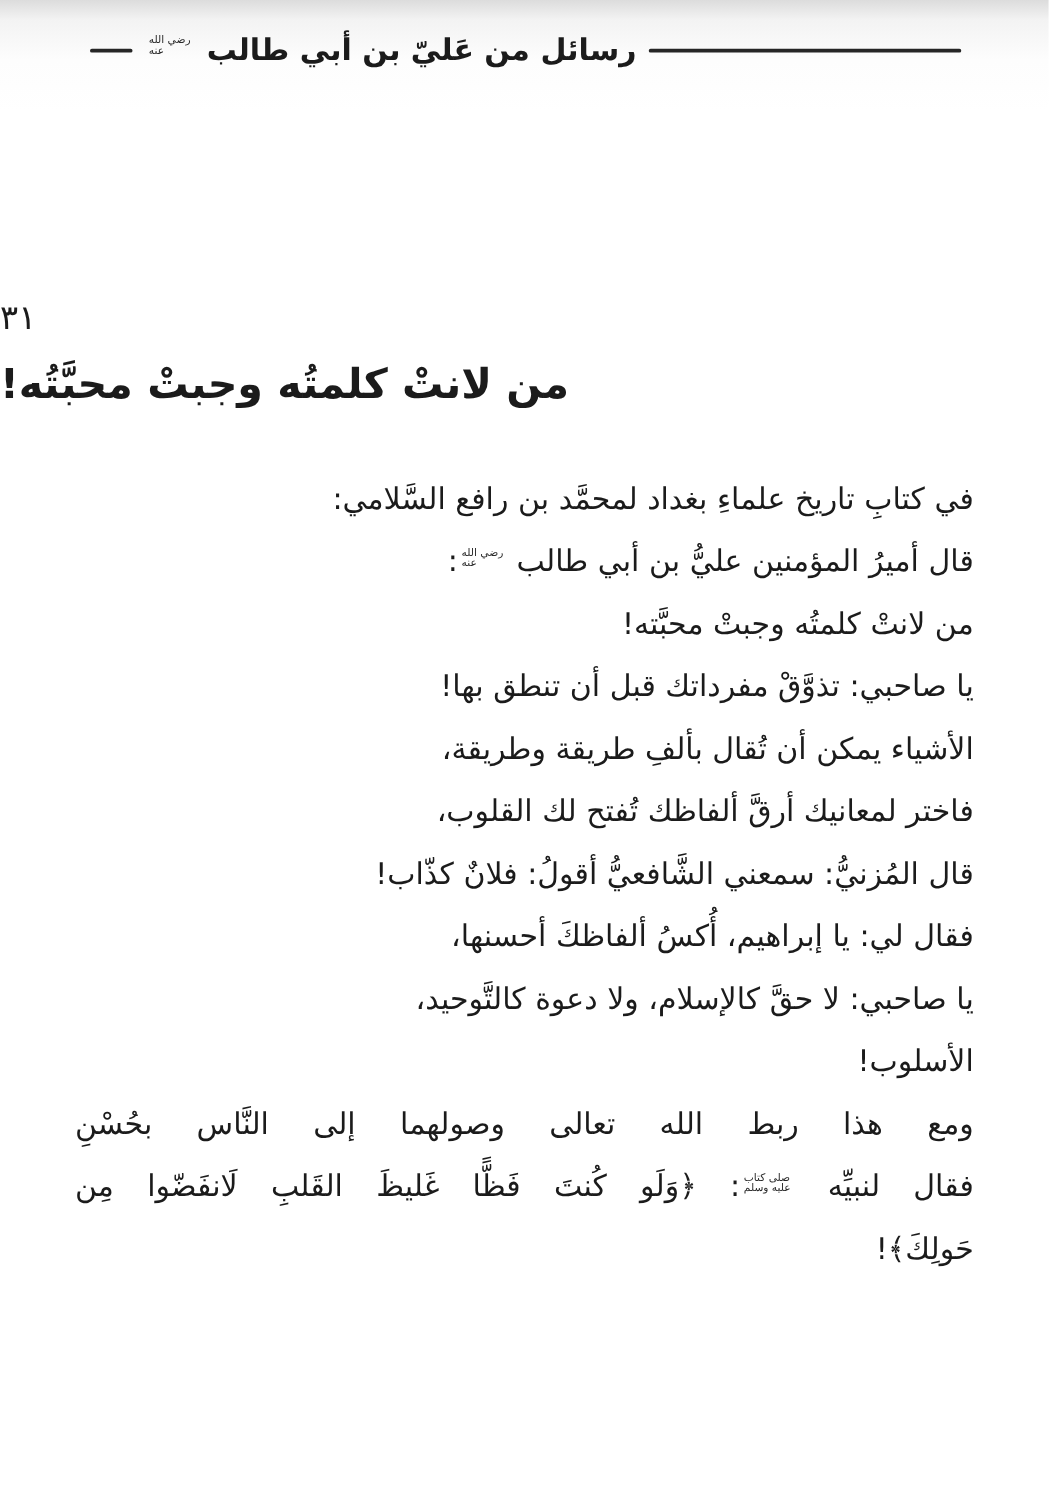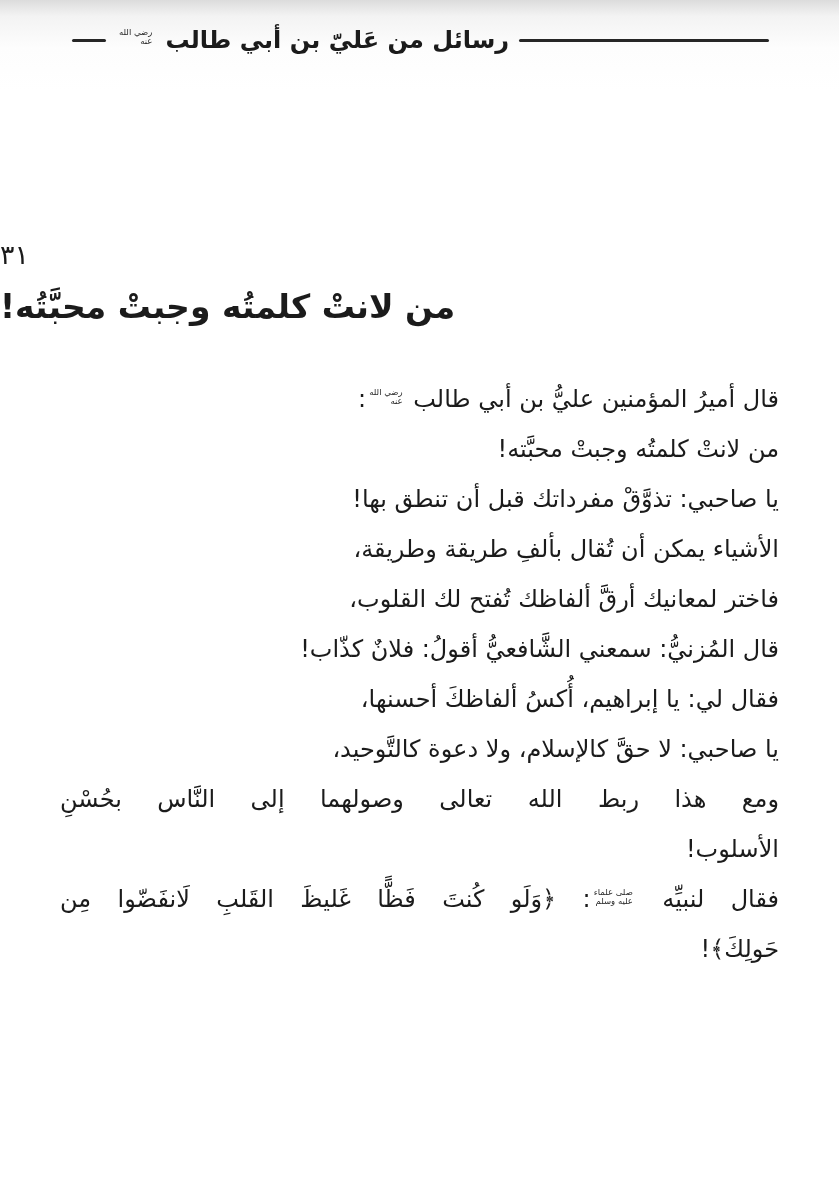--- a/index.html
+++ b/index.html
@@ -39,21 +39,21 @@
     font-size: 24px;
     font-weight: bold;
     white-space: nowrap;
     letter-spacing: 0;
   }
 
   
   .honorific {
     display: inline-flex;
     flex-direction: column;
-    align-items: flex-start;
+    align-items: flex-end;
     justify-content: center;
     vertical-align: middle;
     font-weight: normal;
     font-size: 8.5px;
     line-height: 1.05;
     margin: 0 3px;
     transform: translateY(-3px);
     color: #2a2a2a;
     white-space: nowrap;
   }
@@ -103,39 +103,40 @@
       <span>عنه</span>
     </span>
     <span class="rule rule-short"></span>
   </header>
 
   <main>
     <div class="chapter-number">٣١</div>
     <h2 class="chapter-title">من لانتْ كلمتُه وجبتْ محبَّتُه!</h2>
 
     <div class="body-text">
+      <p class="body-line">في كتابِ تاريخ علماءِ بغداد لمحمَّد بن رافع السَّلامي:</p>
 
       <p class="body-line"><span>قال أميرُ المؤمنين عليُّ بن أبي طالب </span><span class="honorific">
             <span>رضي الله</span>
             <span>عنه</span>
           </span><span>:</span></p>
 
       <p class="body-line">من لانتْ كلمتُه وجبتْ محبَّته!</p>
       <p class="body-line">يا صاحبي: تذوَّقْ مفرداتك قبل أن تنطق بها!</p>
       <p class="body-line">الأشياء يمكن أن تُقال بألفِ طريقة وطريقة،</p>
       <p class="body-line">فاختر لمعانيك أرقَّ ألفاظك تُفتح لك القلوب،</p>
       <p class="body-line">قال المُزنيُّ: سمعني الشَّافعيُّ أقولُ: فلانٌ كذّاب!</p>
       <p class="body-line">فقال لي: يا إبراهيم، أُكسُ ألفاظكَ أحسنها،</p>
       <p class="body-line">يا صاحبي: لا حقَّ كالإسلام، ولا دعوة كالتَّوحيد،</p>
 
+      <p class="body-line">الأسلوب!</p>
       <p class="body-line justify">ومع هذا ربط الله تعالى وصولهما إلى النَّاس بحُسْنِ</p>
-      <p class="body-line">الأسلوب!</p>
 
       <p class="body-line justify"><span>فقال لنبيِّه </span><span class="honorific">
-            <span>صلى علماء</span>
+            <span>صلى كتاب</span>
             <span>عليه وسلم</span>
           </span><span>: ﴿وَلَو كُنتَ فَظًّا غَليظَ القَلبِ لَانفَضّوا مِن</span></p>
 
       <p class="body-line">حَولِكَ﴾!</p>
     </div>
   </main>
 
 </div>
 
 </body></html>

